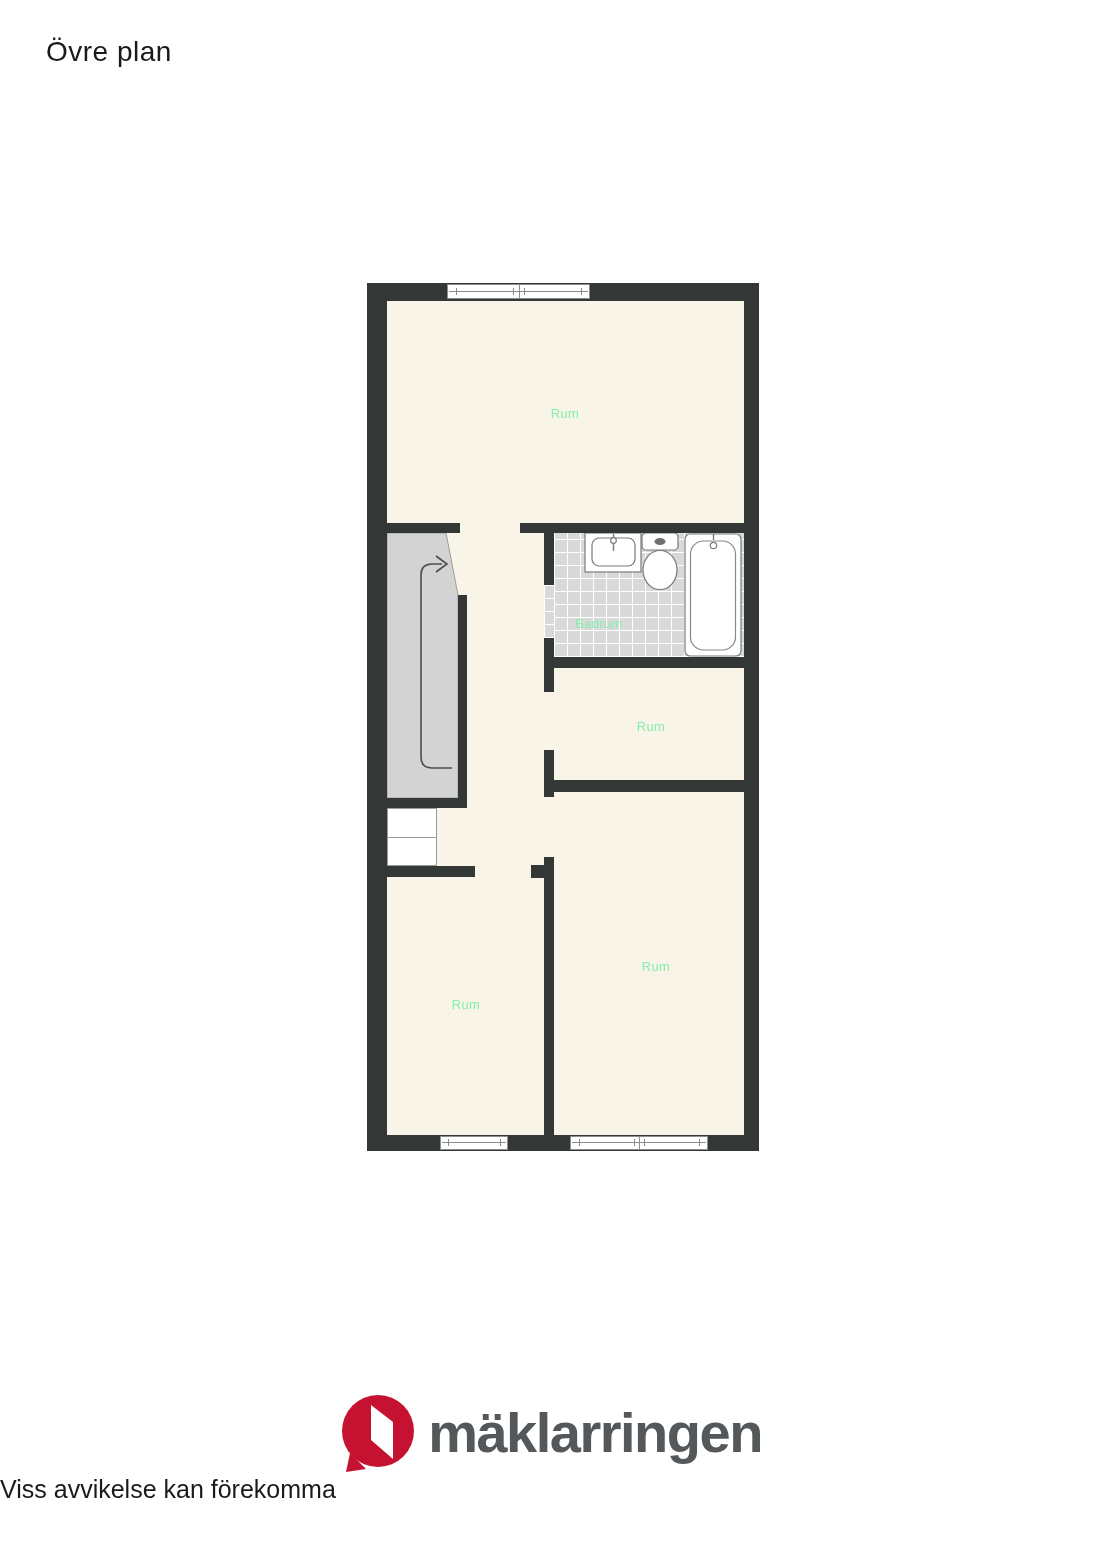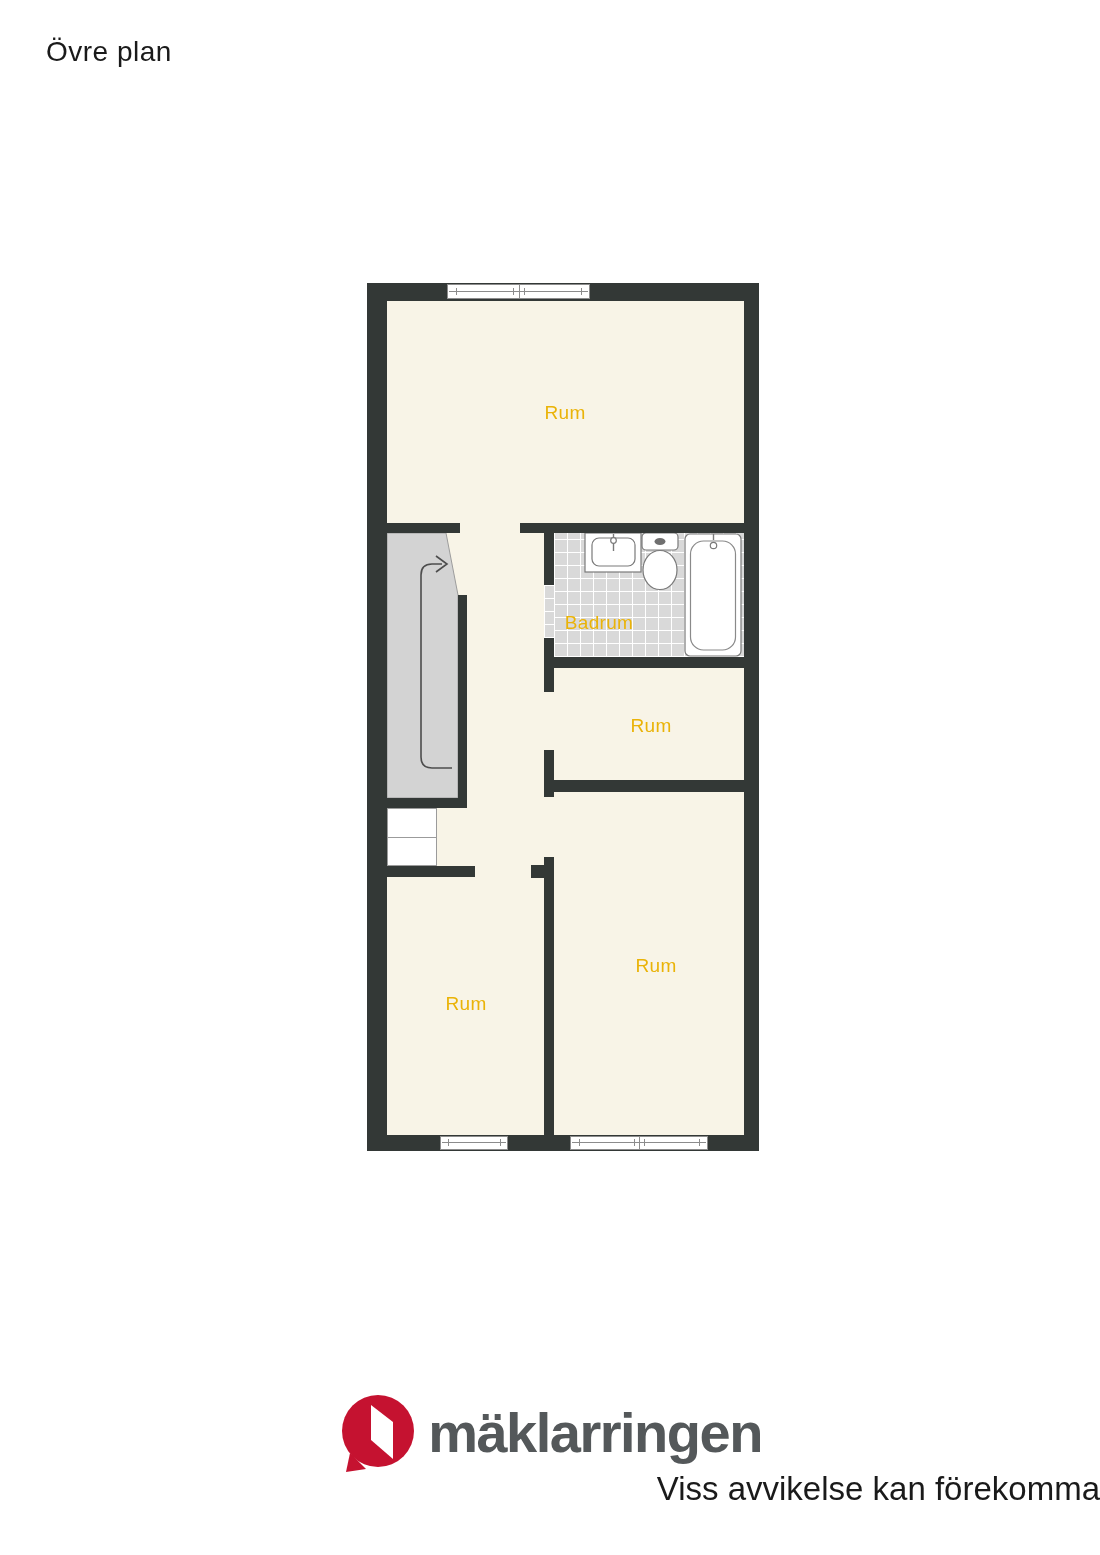--- a/index.html
+++ b/index.html
@@ -17,40 +17,40 @@
   .floor{position:absolute;left:20px;top:18px;width:357px;height:834px;background:var(--floor);}
   .wall{position:absolute;background:var(--wall);}
   .tile{
     position:absolute;background-color:var(--tile);
     background-image:
       repeating-linear-gradient(0deg,#ffffff 0 1px,transparent 1px 13px),
       repeating-linear-gradient(90deg,#ffffff 0 1px,transparent 1px 13px);
   }
   .room-label{
     position:absolute;transform:translate(-50%,-50%);
-    font-size:19px;color:#eab308;white-space:nowrap;letter-spacing:.3px;
+    font-size:13px;color:#86efac;white-space:nowrap;letter-spacing:.3px;
   }
   .window{position:absolute;background:#ffffff;border:1px solid #8c8c8c;box-sizing:border-box;}
   .win-mid{position:absolute;left:1px;right:1px;top:50%;height:1px;margin-top:-1px;background:#8c8c8c;}
   .win-div{position:absolute;top:0;bottom:0;width:1px;background:#8c8c8c;}
   .win-tick{position:absolute;top:50%;margin-top:-4px;height:7px;width:1px;background:#8c8c8c;}
   .step{position:absolute;background:#ffffff;border:1px solid #9b9b9b;box-sizing:border-box;}
   .svg-abs{position:absolute;}
   
   .logo-row{
     position:absolute;left:0;top:1393px;width:1100px;
     display:flex;justify-content:center;align-items:center;gap:10px;
   }
   .brand-text{
     font-size:56px;font-weight:700;color:var(--brand-gray);
     letter-spacing:-1.5px;line-height:1;margin-top:-4px;
   }
   .disclaimer{
-    position:absolute;left:0;top:1470px;width:1100px;text-align:right;
-    font-size:33px;line-height:38px;color:var(--text);
+    position:absolute;left:0;top:1470px;width:1100px;text-align:left;
+    font-size:25px;line-height:38px;color:var(--text);
   }
 </style>
 </head>
 <body>
 
 <div class="page-title">Övre plan</div>
 
 <div class="plan">
   <div class="floor"></div>
 

